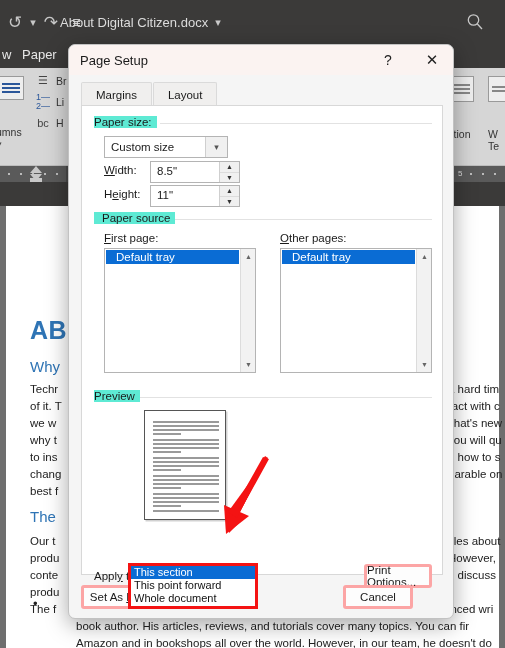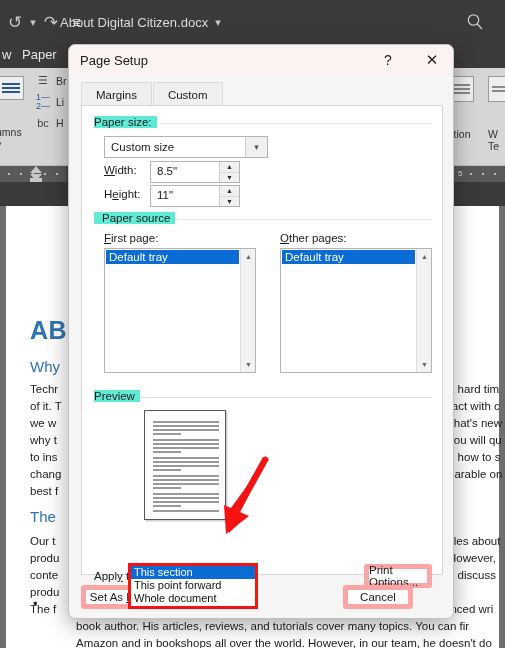--- a/index.html
+++ b/index.html
@@ -186,42 +186,42 @@
     flex:1; display:flex; align-items:center; justify-content:center;
     font-size:7px; color:#333;
   }
   .spin .sb:first-child { border-bottom:1px solid #dcdcdc; }
 
   .listbox {
     position:absolute; background:#fff; border:1px solid #b4b4b4;
   }
   .lb-item {
     height:14px; font-size:11.5px; color:#fff; background:#0a6cd4;
-    padding-left:3px; line-height:14px;
+    padding-left:10px; line-height:14px;
     margin:1px 16px 0 1px;
   }
   .lb-scroll {
     position:absolute; right:0; top:0; width:15px; bottom:0;
     background:#f2f2f2; border-left:1px solid #dcdcdc;
   }
   .lb-arr {
     position:absolute; left:0; width:15px; height:15px;
     display:flex; align-items:center; justify-content:center;
     font-size:7px; color:#666;
   }
 
   .preview-page {
     position:absolute; background:#fff;
     border:1.5px solid #555;
     box-shadow:1.5px 1.5px 0 rgba(0,0,0,.18);
   }
   .pv-line { position:absolute; height:1.5px; background:#9a9a9a; }
 
   .btn {
-    position:absolute; background:#fdfdfd; border:5px solid #fca5a5;
+    position:absolute; background:#fdfdfd; border:3px solid #fca5a5;
     border-radius:3px; font-size:11.5px; color:#1a1a1a;
     display:flex; align-items:center; justify-content:center;
   }
   .btn.default { border:1.5px solid #5aa0e8; }
 
   
   .dd-highlight {
     position:absolute; left:128px; top:563px;
     width:130px; height:46px;
     border:3px solid #f41313; background:#fff; z-index:40;
@@ -370,29 +370,29 @@
   <div class="dlg-title">
     <span class="dlg-title-text">Page Setup</span>
     <span class="dlg-help">?</span>
     <span class="dlg-close">✕</span>
   </div>
 
   <div class="dlg-body">
 
     <div class="tabs">
       <div class="tab">Margins</div>
-      <div class="tab">Custom</div>
+      <div class="tab">Layout</div>
     </div>
 
     <div class="tabpanel">
 
       <div class="grp-label" style="left:12px; top:10px;">Paper size:</div>
       <div class="grp-rule" style="left:78px; top:17px; width:272px;"></div>
 
-      <div class="combo" style="left:22px; top:30px; width:164px;">
+      <div class="combo" style="left:22px; top:30px; width:124px;">
         <span class="val">Custom size</span>
         <span class="arrowbox">▾</span>
       </div>
 
       <div class="fld-label" style="left:22px; top:58px;">
         <span class="u">W</span>idth:
       </div>
       <div class="spin" style="left:68px; top:55px; width:90px;">
         <span class="sval">8.5"</span>
         <span class="sbtns">

